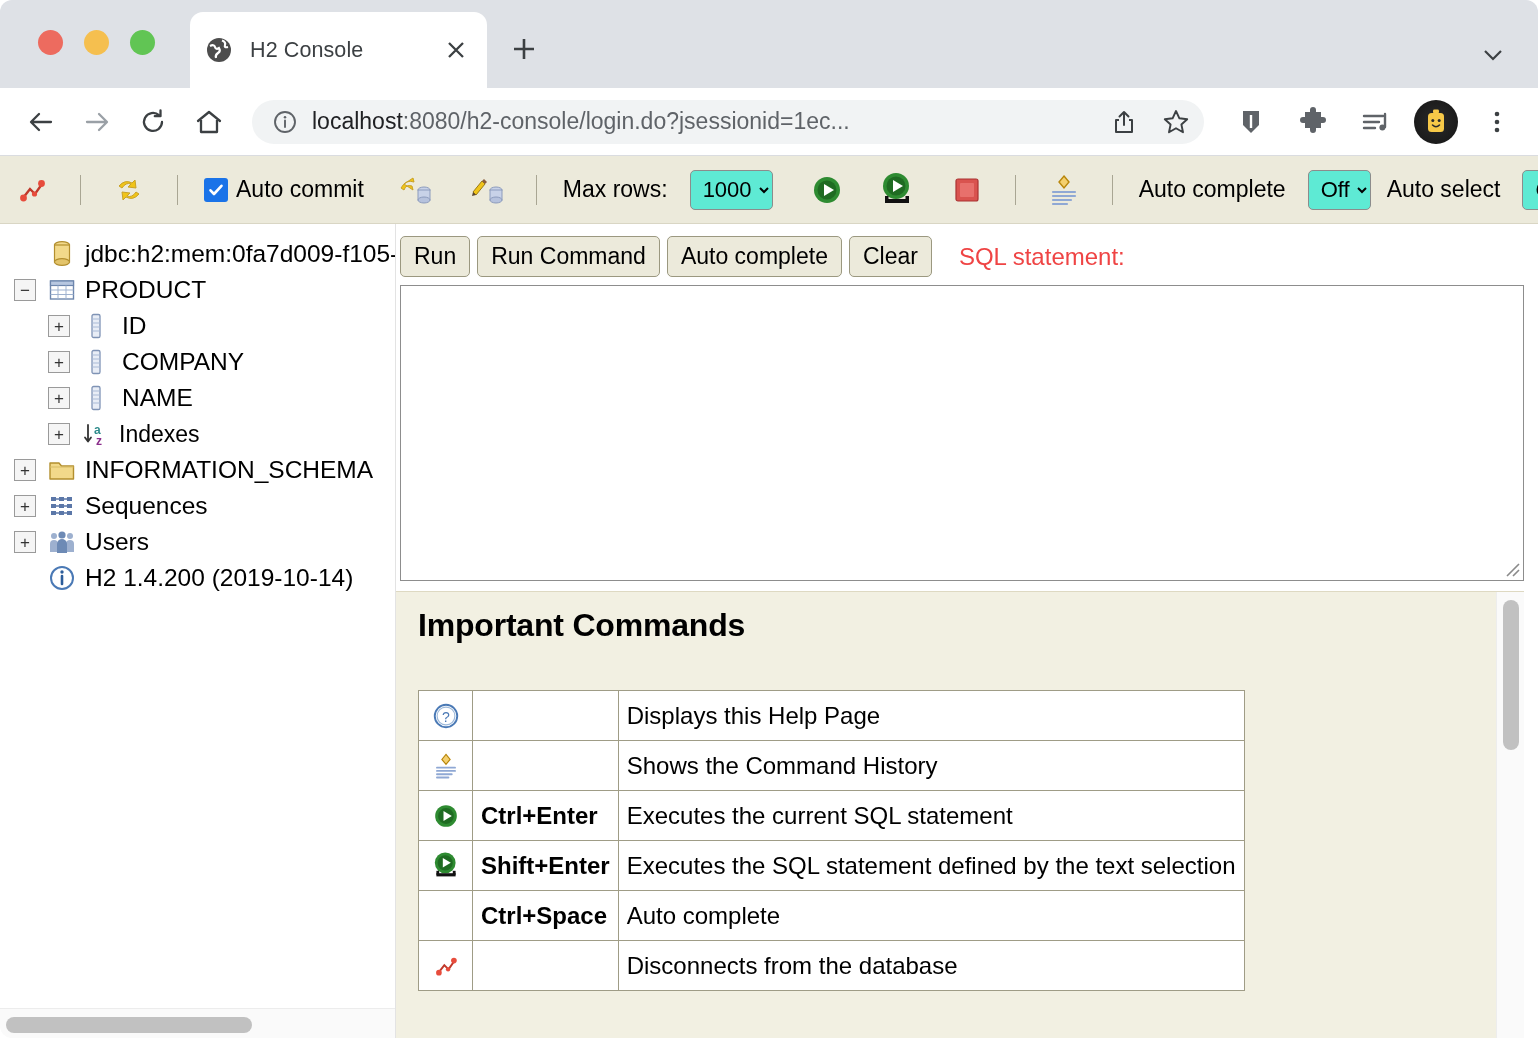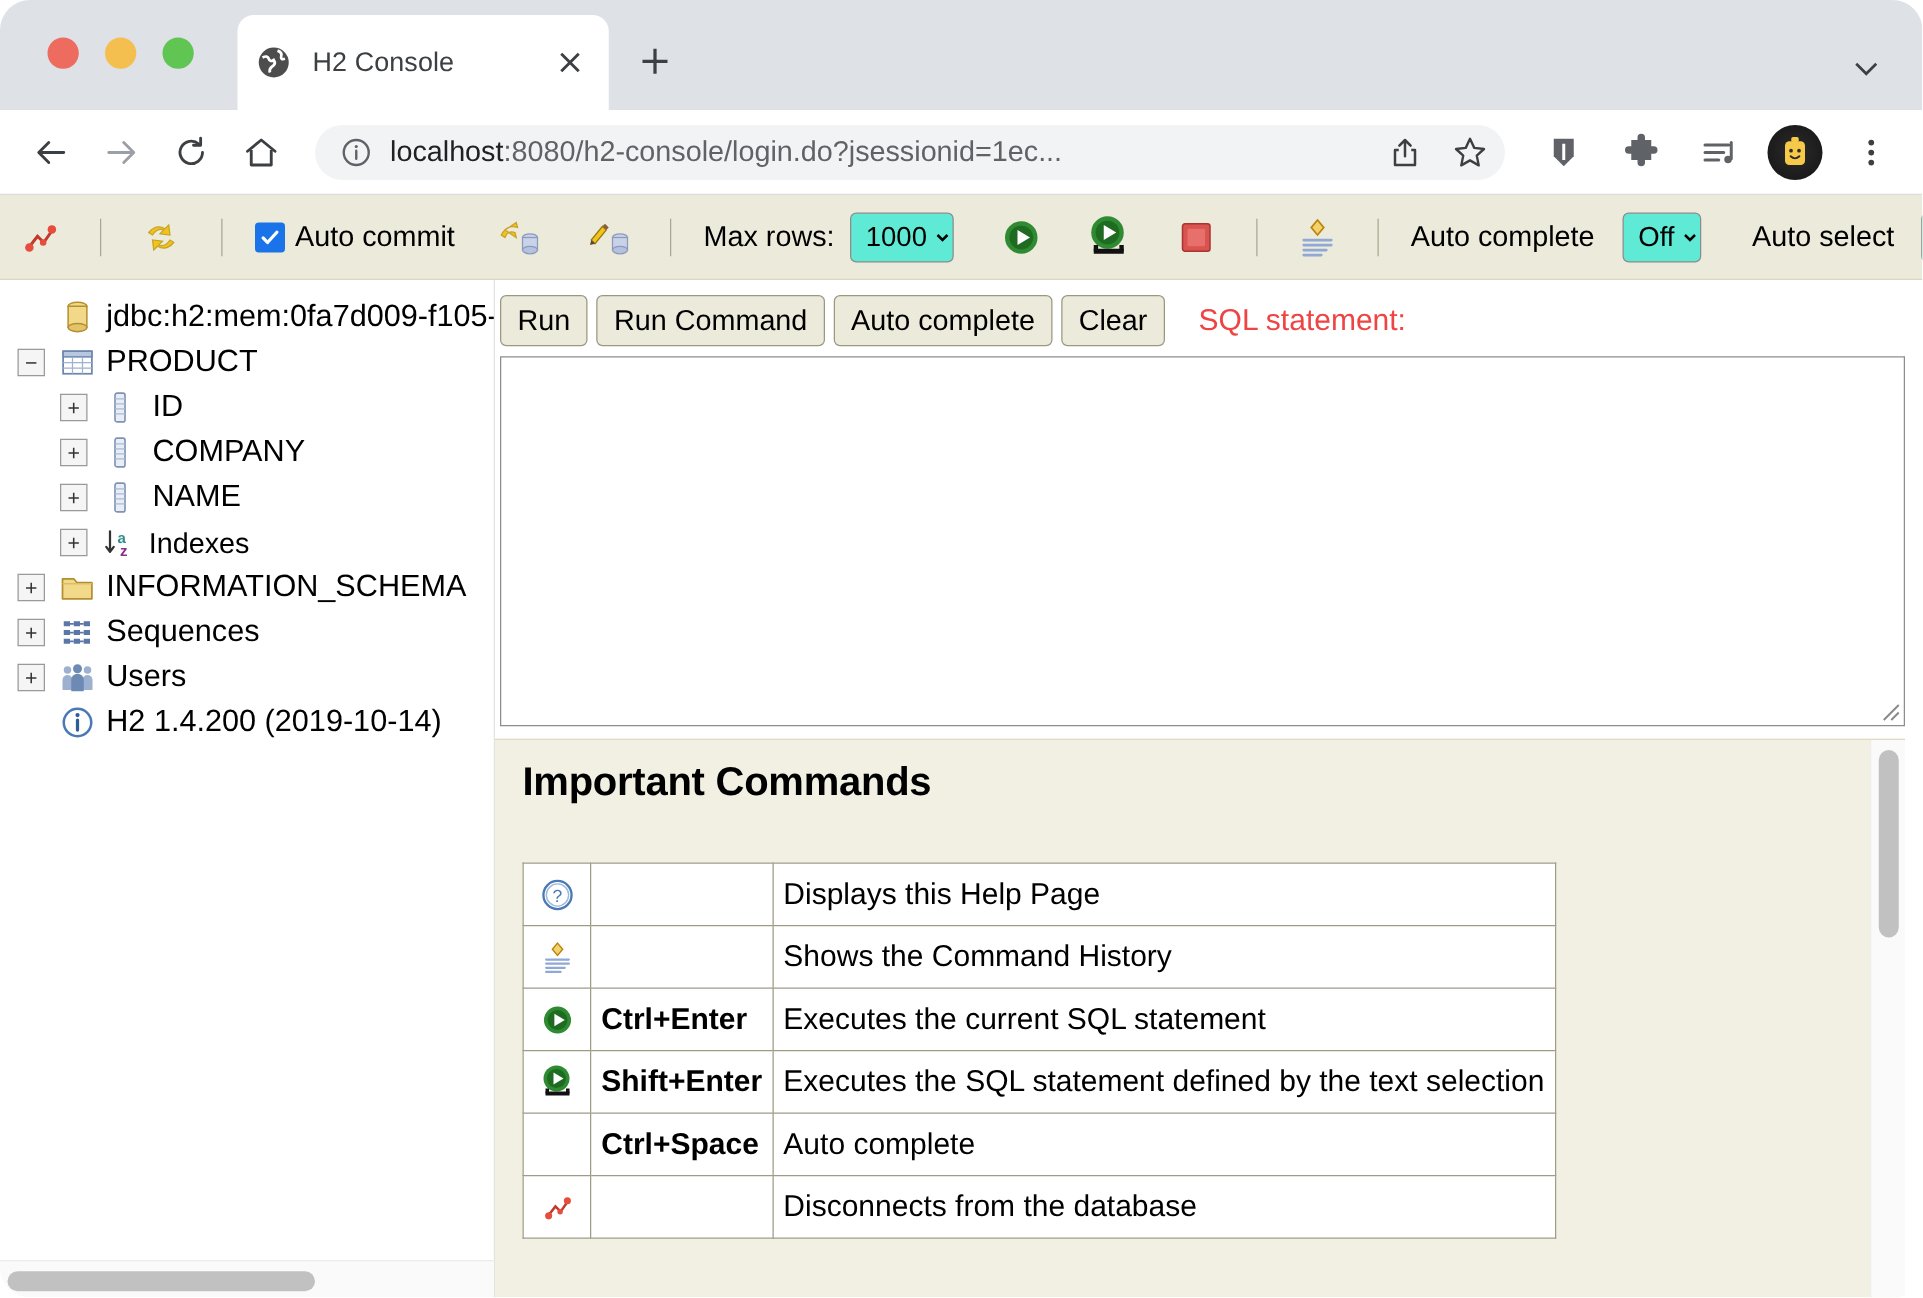--- a/index.html
+++ b/index.html
@@ -6,21 +6,21 @@
   html, body { margin:0; padding:0; }
   body {
     width: 1538px; height: 1038px;
     font-family: "Liberation Sans", sans-serif;
     background: #ffffff;
     overflow: hidden;
     -webkit-font-smoothing: antialiased;
   }
 
   
-  .browser { width:1538px; height:1038px; position:relative; background:#fff; border-radius:24px; overflow:hidden; }
+  .browser { width:1538px; height:1038px; position:relative; background:#fff; border-radius:12px; overflow:hidden; }
 
   .tabstrip {
     height: 88px; background:#dee1e6; position:relative;
     display:flex; align-items:flex-end;
   }
   .lights { position:absolute; left:38px; top:30px; display:flex; gap:21px; }
   .light { width:25px; height:25px; border-radius:50%; }
   .light.red{background:#ed6b5f;} .light.yellow{background:#f5bf4f;} .light.green{background:#61c554;}
 
   .tab {
@@ -323,21 +323,21 @@
           <path d="M13 7 l2 -2 l3 3 l-2 2 z" fill="#8b5e3c"></path>
           <path d="M4 18 l-1 4 l4 -1 z" fill="#5a4632"></path>
           <ellipse cx="27" cy="16" rx="6" ry="3" fill="#c8d2e8" stroke="#8c9bbd" stroke-width="1"></ellipse>
           <rect x="21" y="16" width="12" height="10" fill="#c8d2e8" stroke="#8c9bbd" stroke-width="1"></rect>
           <ellipse cx="27" cy="26" rx="6" ry="3" fill="#b6c2dd" stroke="#8c9bbd" stroke-width="1"></ellipse>
         </svg>
       </span>
 
       <span class="tb-sep"></span>
 
-      <span class="tb-label" style="">Max rows:</span>
+      <span class="tb-label" style="margin-right:10px">Max rows:</span>
       <select class="h2sel sel-maxrows">
         <option>1000</option>
       </select>
 
       <span class="tb-icon" style="margin-left:20px">
         <svg class="icn" width="36" height="36" viewBox="0 0 36 36">
           <circle cx="18" cy="18" r="13" fill="#2e8b31"></circle>
           <circle cx="18" cy="18" r="9.5" fill="#1f6b22"></circle>
           <path d="M15 12 L25 18 L15 24 Z" fill="#fff"></path>
         </svg>
@@ -368,21 +368,21 @@
         </svg>
       </span>
 
       <span class="tb-sep"></span>
 
       <span class="tb-label" style="margin-right:10px">Auto complete</span>
       <select class="h2sel sel-ac">
         <option>Off</option>
       </select>
 
-      <span class="tb-label" style="margin:0 10px 0 29px">Auto select</span>
+      <span class="tb-label" style="margin:0 10px 0 4px">Auto select</span>
       <select class="h2sel sel-as">
         <option>On</option>
       </select>
 
       <span class="tb-icon" style="margin-left:10px">
         <svg class="icn" width="32" height="32" viewBox="0 0 32 32">
           <circle cx="16" cy="16" r="12" fill="#fff" stroke="#4a79b5" stroke-width="2"></circle>
           <circle cx="16" cy="16" r="9.5" fill="#fff" stroke="#9db9da" stroke-width="1.2"></circle>
           <text x="16" y="22" text-anchor="middle" font-size="15" font-family="Liberation Sans, sans-serif" fill="#4a79b5">?</text>
         </svg>

